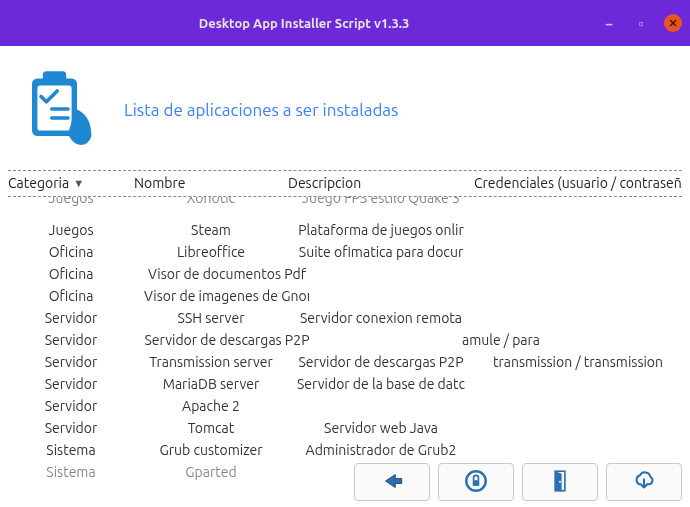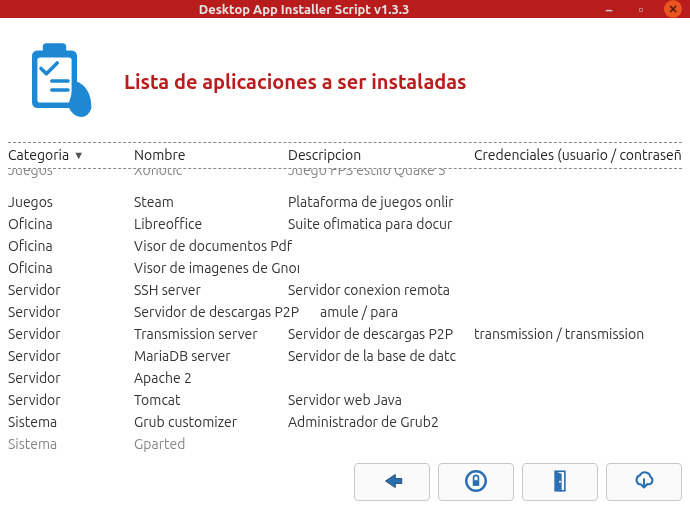--- a/index.html
+++ b/index.html
@@ -5,22 +5,22 @@
   * { box-sizing: border-box; margin: 0; padding: 0; }
   body {
     font-family: "Ubuntu", "Segoe UI", sans-serif;
     background: #fff;
     width: 690px;
     height: 507px;
     overflow: hidden;
     color: #333;
   }
   .titlebar {
-    height: 18px;
-    background: #b91c1c;
+    height: 46px;
+    background: #6d28d9;
     color: #e6e6e6;
     display: flex;
     align-items: center;
     padding: 0 8px;
     font-size: 13px;
     font-weight: bold;
   }
   .titlebar .title {
     flex: 1;
     text-align: center;
@@ -49,23 +49,23 @@
     font-weight: bold;
   }
   .header {
     display: flex;
     align-items: center;
     gap: 20px;
     padding: 18px 14px 16px 14px;
   }
   .header-icon { width: 90px; height: 90px; }
   .header-title {
-    font-size: 20px;
-    color: #b91c1c;
-    font-weight: 700;
+    font-size: 17px;
+    color: #3b82f6;
+    font-weight: 400;
   }
   .table-wrap {
     margin: 0 8px;
     overflow: hidden;
   }
   .col-row {
     display: flex;
     align-items: center;
     font-size: 14px;
     padding: 3px 0;
@@ -86,20 +86,21 @@
     position: relative;
     top: -10px; 
     opacity: 0.6;
   }
   .clipped-bottom {
     opacity: 0.6;
   }
   .rows-area {
     height: 298px;
     overflow: hidden;
+    text-align: center;
   }
   .footer {
     position: absolute;
     bottom: 6px;
     right: 8px;
     display: flex;
     gap: 8px;
   }
   .btn {
     width: 76px;

